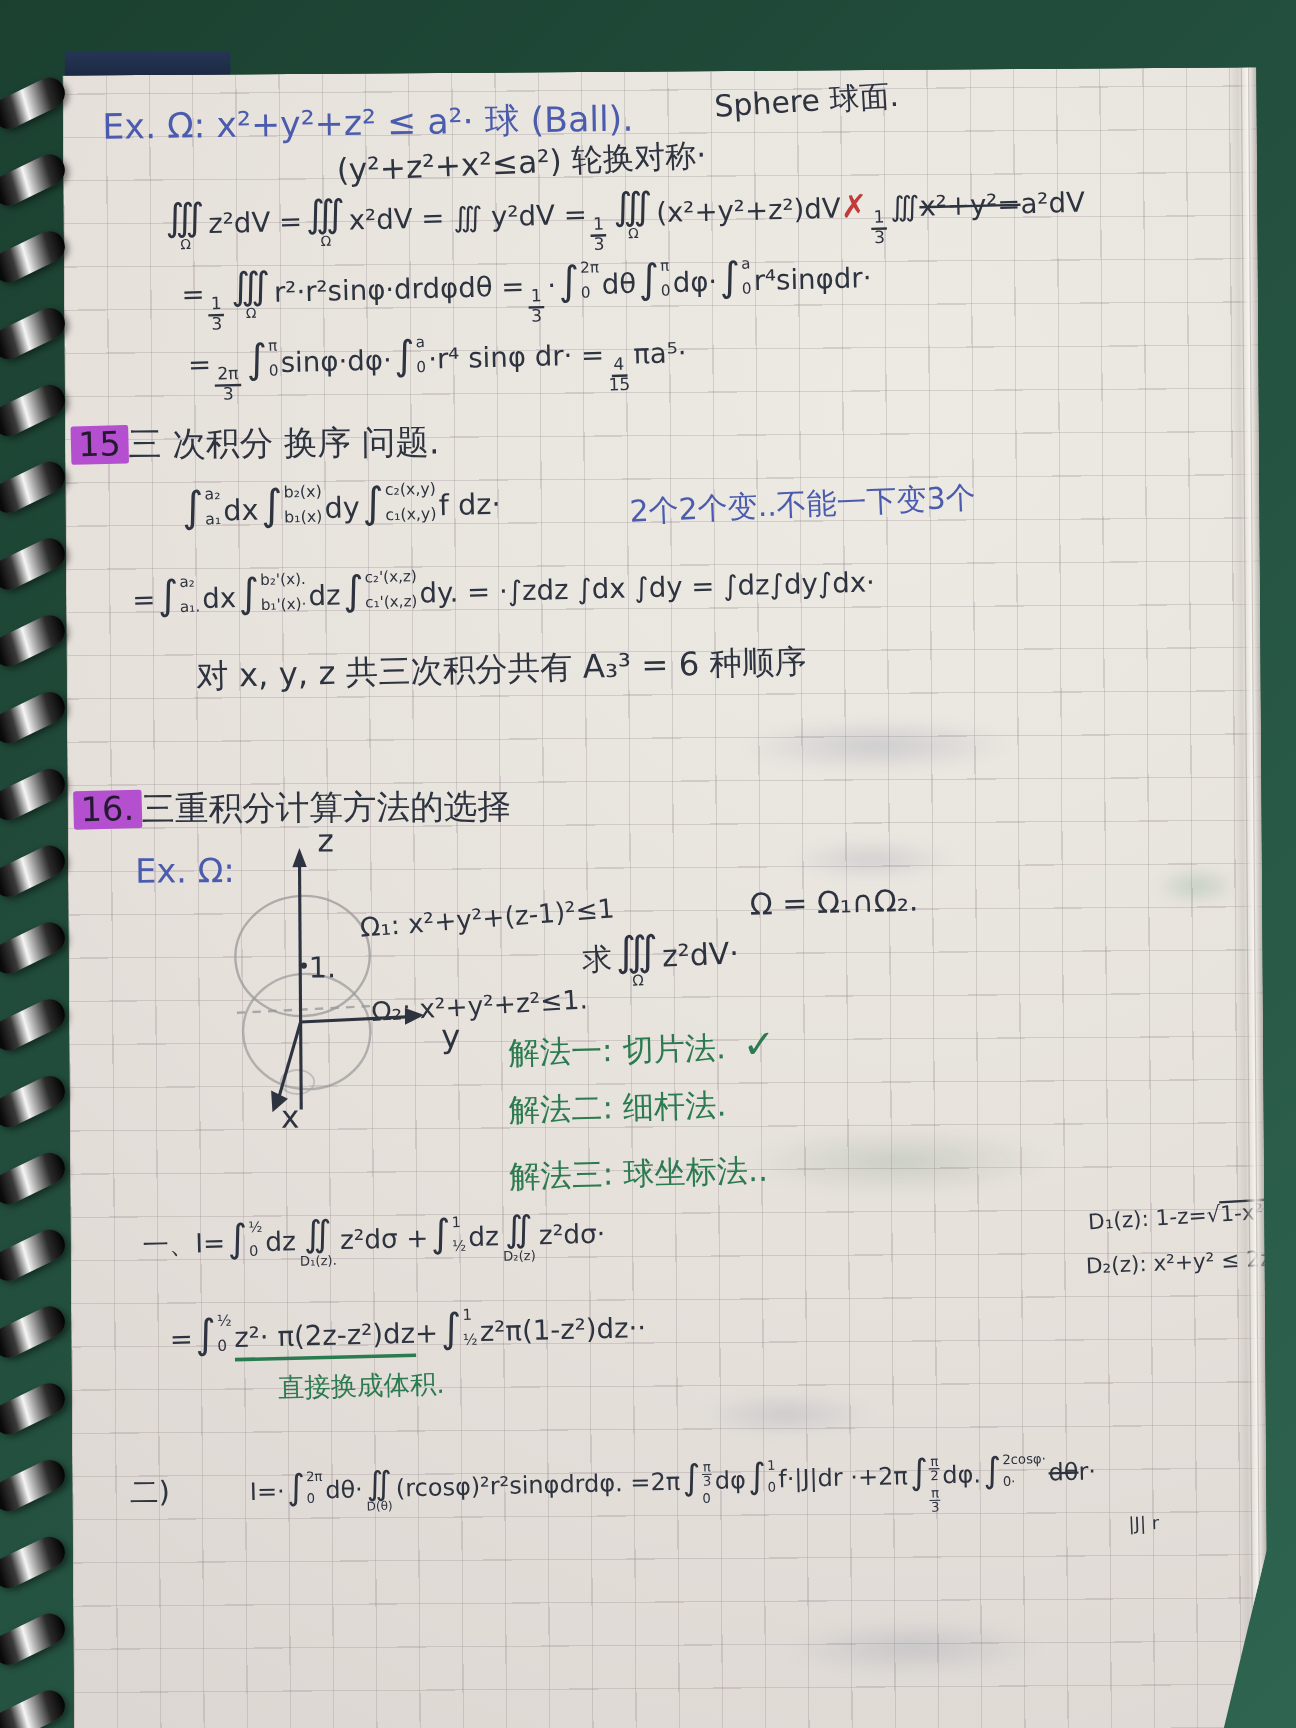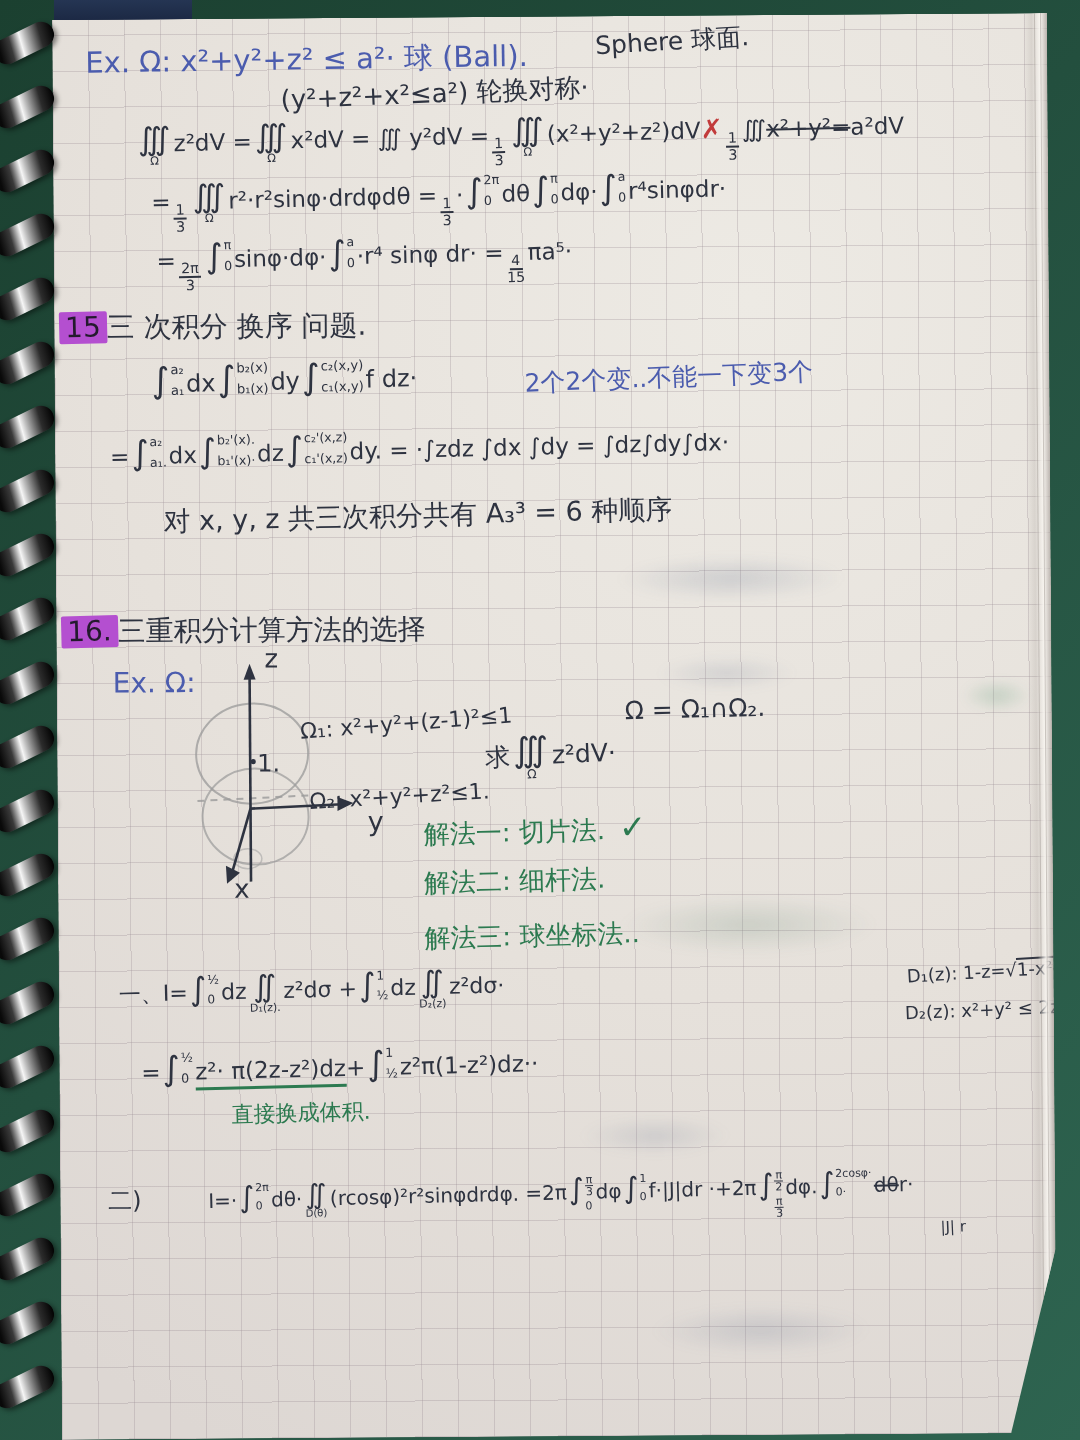--- a/index.html
+++ b/index.html
@@ -1,21 +1,21 @@
 <!DOCTYPE html>
 <html><head>
 <meta charset="utf-8">
 <style>
   html,body{margin:0;padding:0;}
   body{
     width:1080px;height:1440px;position:relative;overflow:hidden;
     background:linear-gradient(135deg,#1b4030 0%,#234f3e 45%,#2e6450 100%);
     font-family:"DejaVu Sans",sans-serif;
   }
-  .scene{position:absolute;inset:0;}
+  .scene{position:absolute;inset:0;margin-top:43px;}
   .desk-object{
     position:absolute;left:54px;top:0;width:138px;height:36px;
     background:linear-gradient(180deg,#253553,#141f38);
     border-radius:0 0 12px 16px;
   }
   .page{
     position:absolute;left:52px;top:20px;width:995px;height:1420px;
     background:radial-gradient(120% 90% at 70% 20%, #edeae4 0%, #e6e1db 55%, #ddd7d3 100%);
     clip-path:polygon(0 0,100% 0,100% 87%,95.4% 100%,0 100%);
     transform:rotate(-0.4deg);transform-origin:top left;

